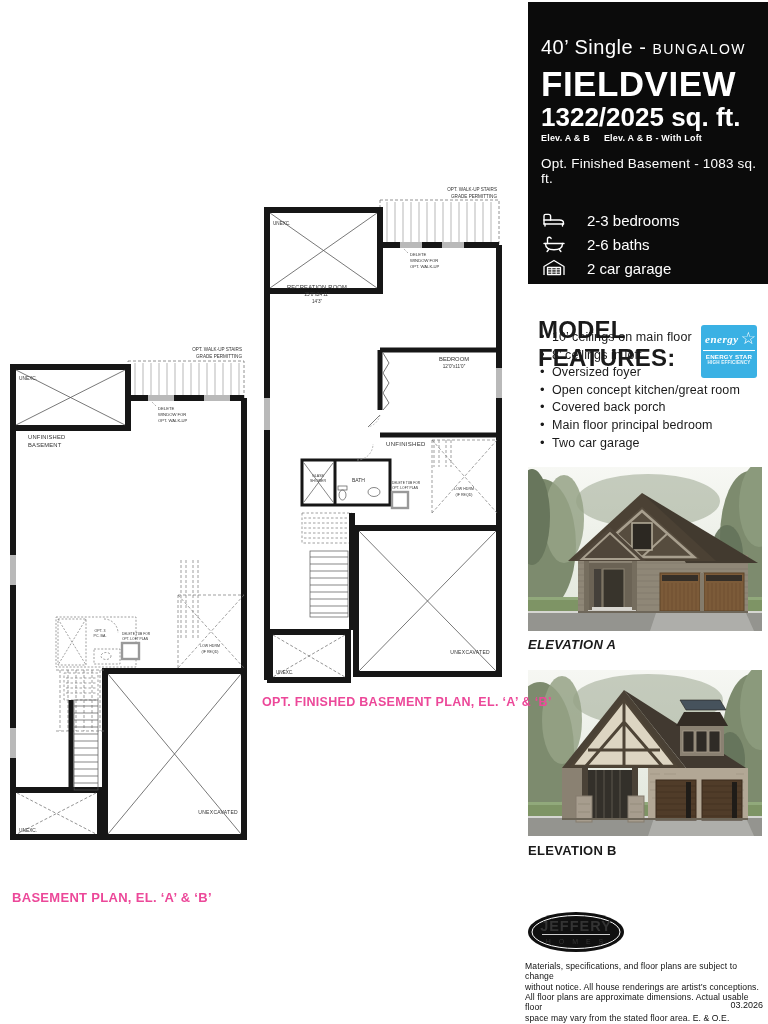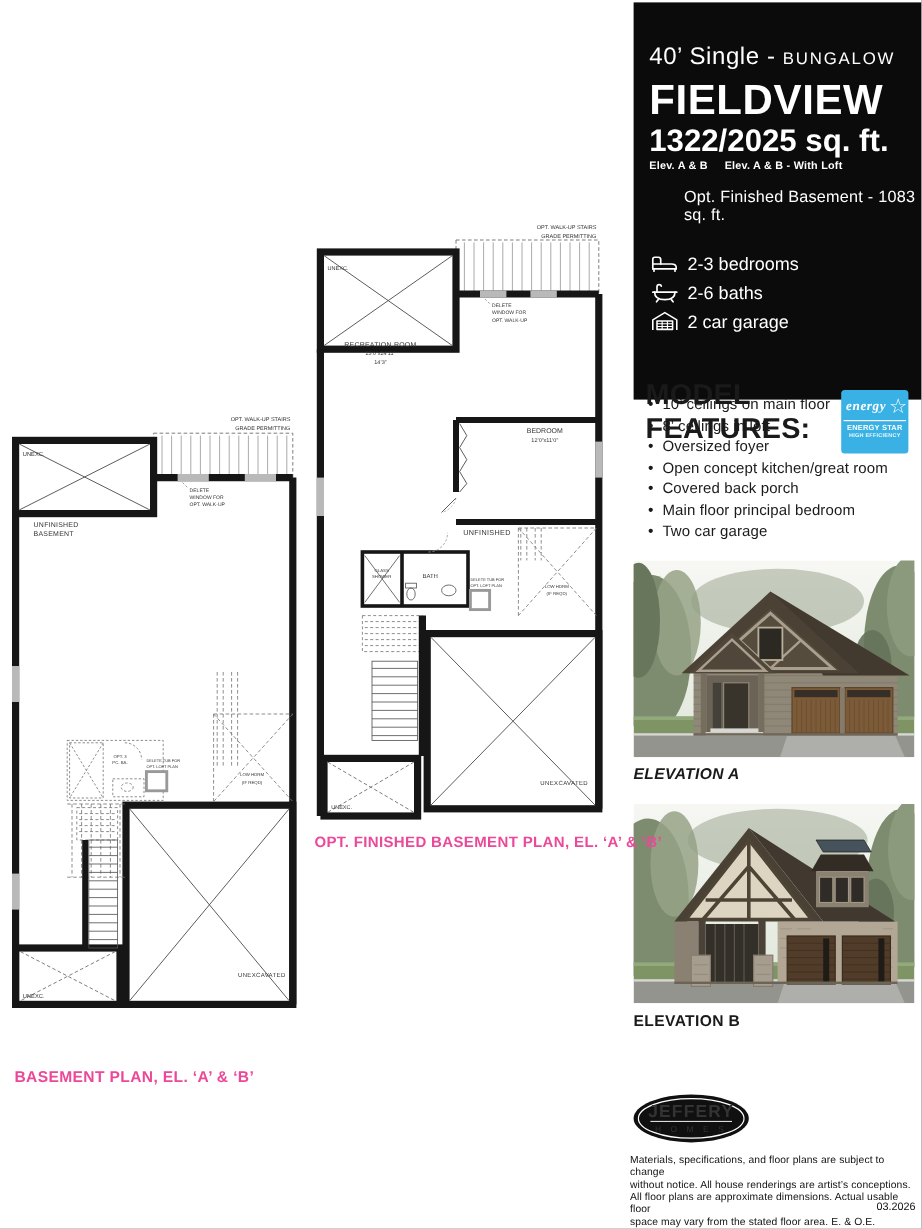--- a/index.html
+++ b/index.html
@@ -1,31 +1,31 @@
 <!DOCTYPE html>
 <html><head>
 <meta charset="utf-8">
 <style>
   html,body{margin:0;padding:0;background:#888;}
   .page{position:relative;width:768px;height:1024px;background:#ffffff;overflow:hidden;
         font-family:"Liberation Sans",sans-serif;color:#1a1a1a;margin:0 auto;}
   .abs{position:absolute;}
 
   
-  .hdr{left:528px;top:2px;width:240px;height:331px;background:#0b0b0b;color:#fff;
+  .hdr{left:528px;top:2px;width:240px;height:282px;background:#0b0b0b;color:#fff;
        padding:34px 0 0 13px;box-sizing:border-box;}
   .type-line{font-size:20px;font-weight:300;letter-spacing:.5px;white-space:nowrap;}
   .type-line .sub{font-size:14px;font-weight:400;letter-spacing:1.5px;}
   .model{font-size:35px;font-weight:700;letter-spacing:.5px;margin-top:7px;line-height:1;}
   .sqft{font-size:26px;font-weight:700;margin-top:3px;line-height:1.05;}
   .elevrow{font-size:9px;font-weight:700;margin-top:2px;letter-spacing:.2px;}
   .elevrow .e2{margin-left:14px;}
-  .optb{font-size:13.5px;font-weight:400;margin-top:13px;letter-spacing:.2px;margin-left:29px;}
+  .optb{font-size:13.5px;font-weight:400;margin-top:13px;letter-spacing:.2px;}
   .stats{margin-top:25px;}
-  .stat{display:flex;align-items:flex-end;gap:6px;margin-bottom:6px;font-size:15px;}
+  .stat{display:flex;align-items:flex-end;gap:20px;margin-bottom:6px;font-size:15px;}
   .stat svg{flex:0 0 auto;}
 
   
   .feat-h{left:538px;top:298px;font-size:24px;font-weight:700;letter-spacing:.2px;margin-top:18px;}
   .feat-list{left:538px;top:330px;width:235px;margin:0;padding:0 0 0 14px;list-style:none;}
   .feat-list li{font-size:12.5px;margin-bottom:3.6px;position:relative;letter-spacing:.1px;}
   .feat-list li::before{content:"•";position:absolute;left:-12px;top:-1px;font-size:13px;}
 
   
   .estar{left:701px;top:325px;width:56px;height:53px;background:#3ab1e4;border-radius:3px;

